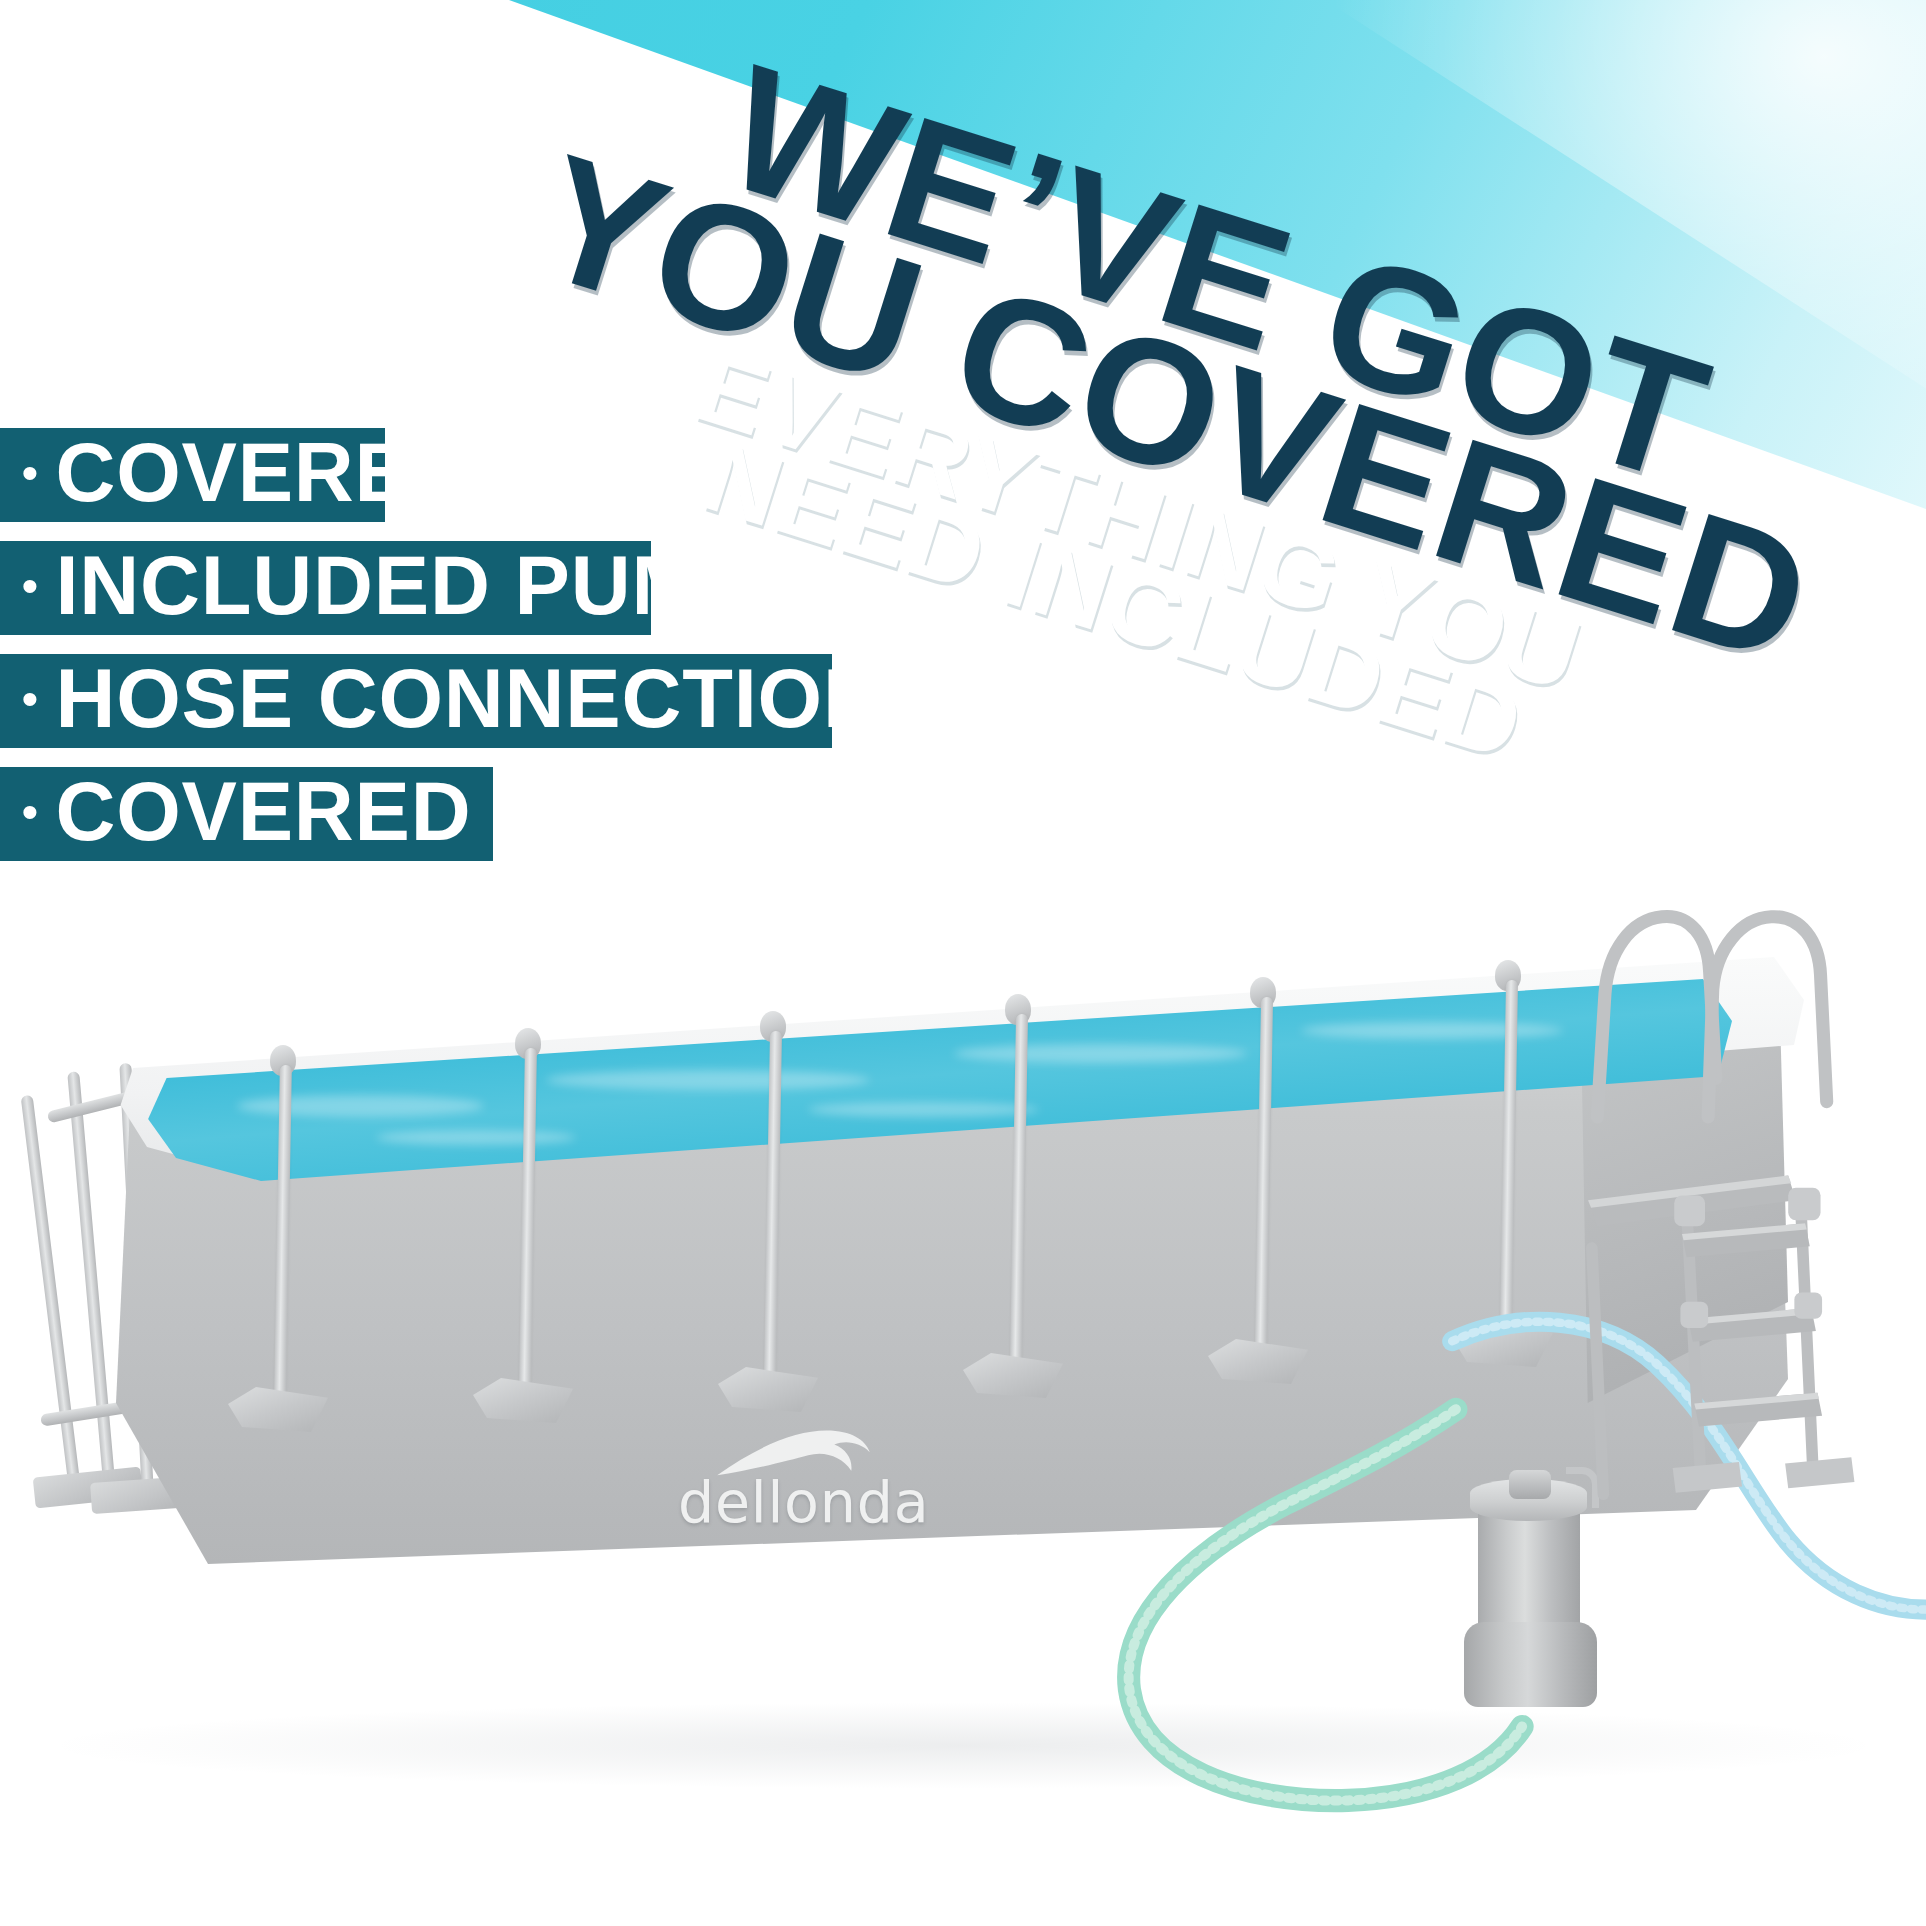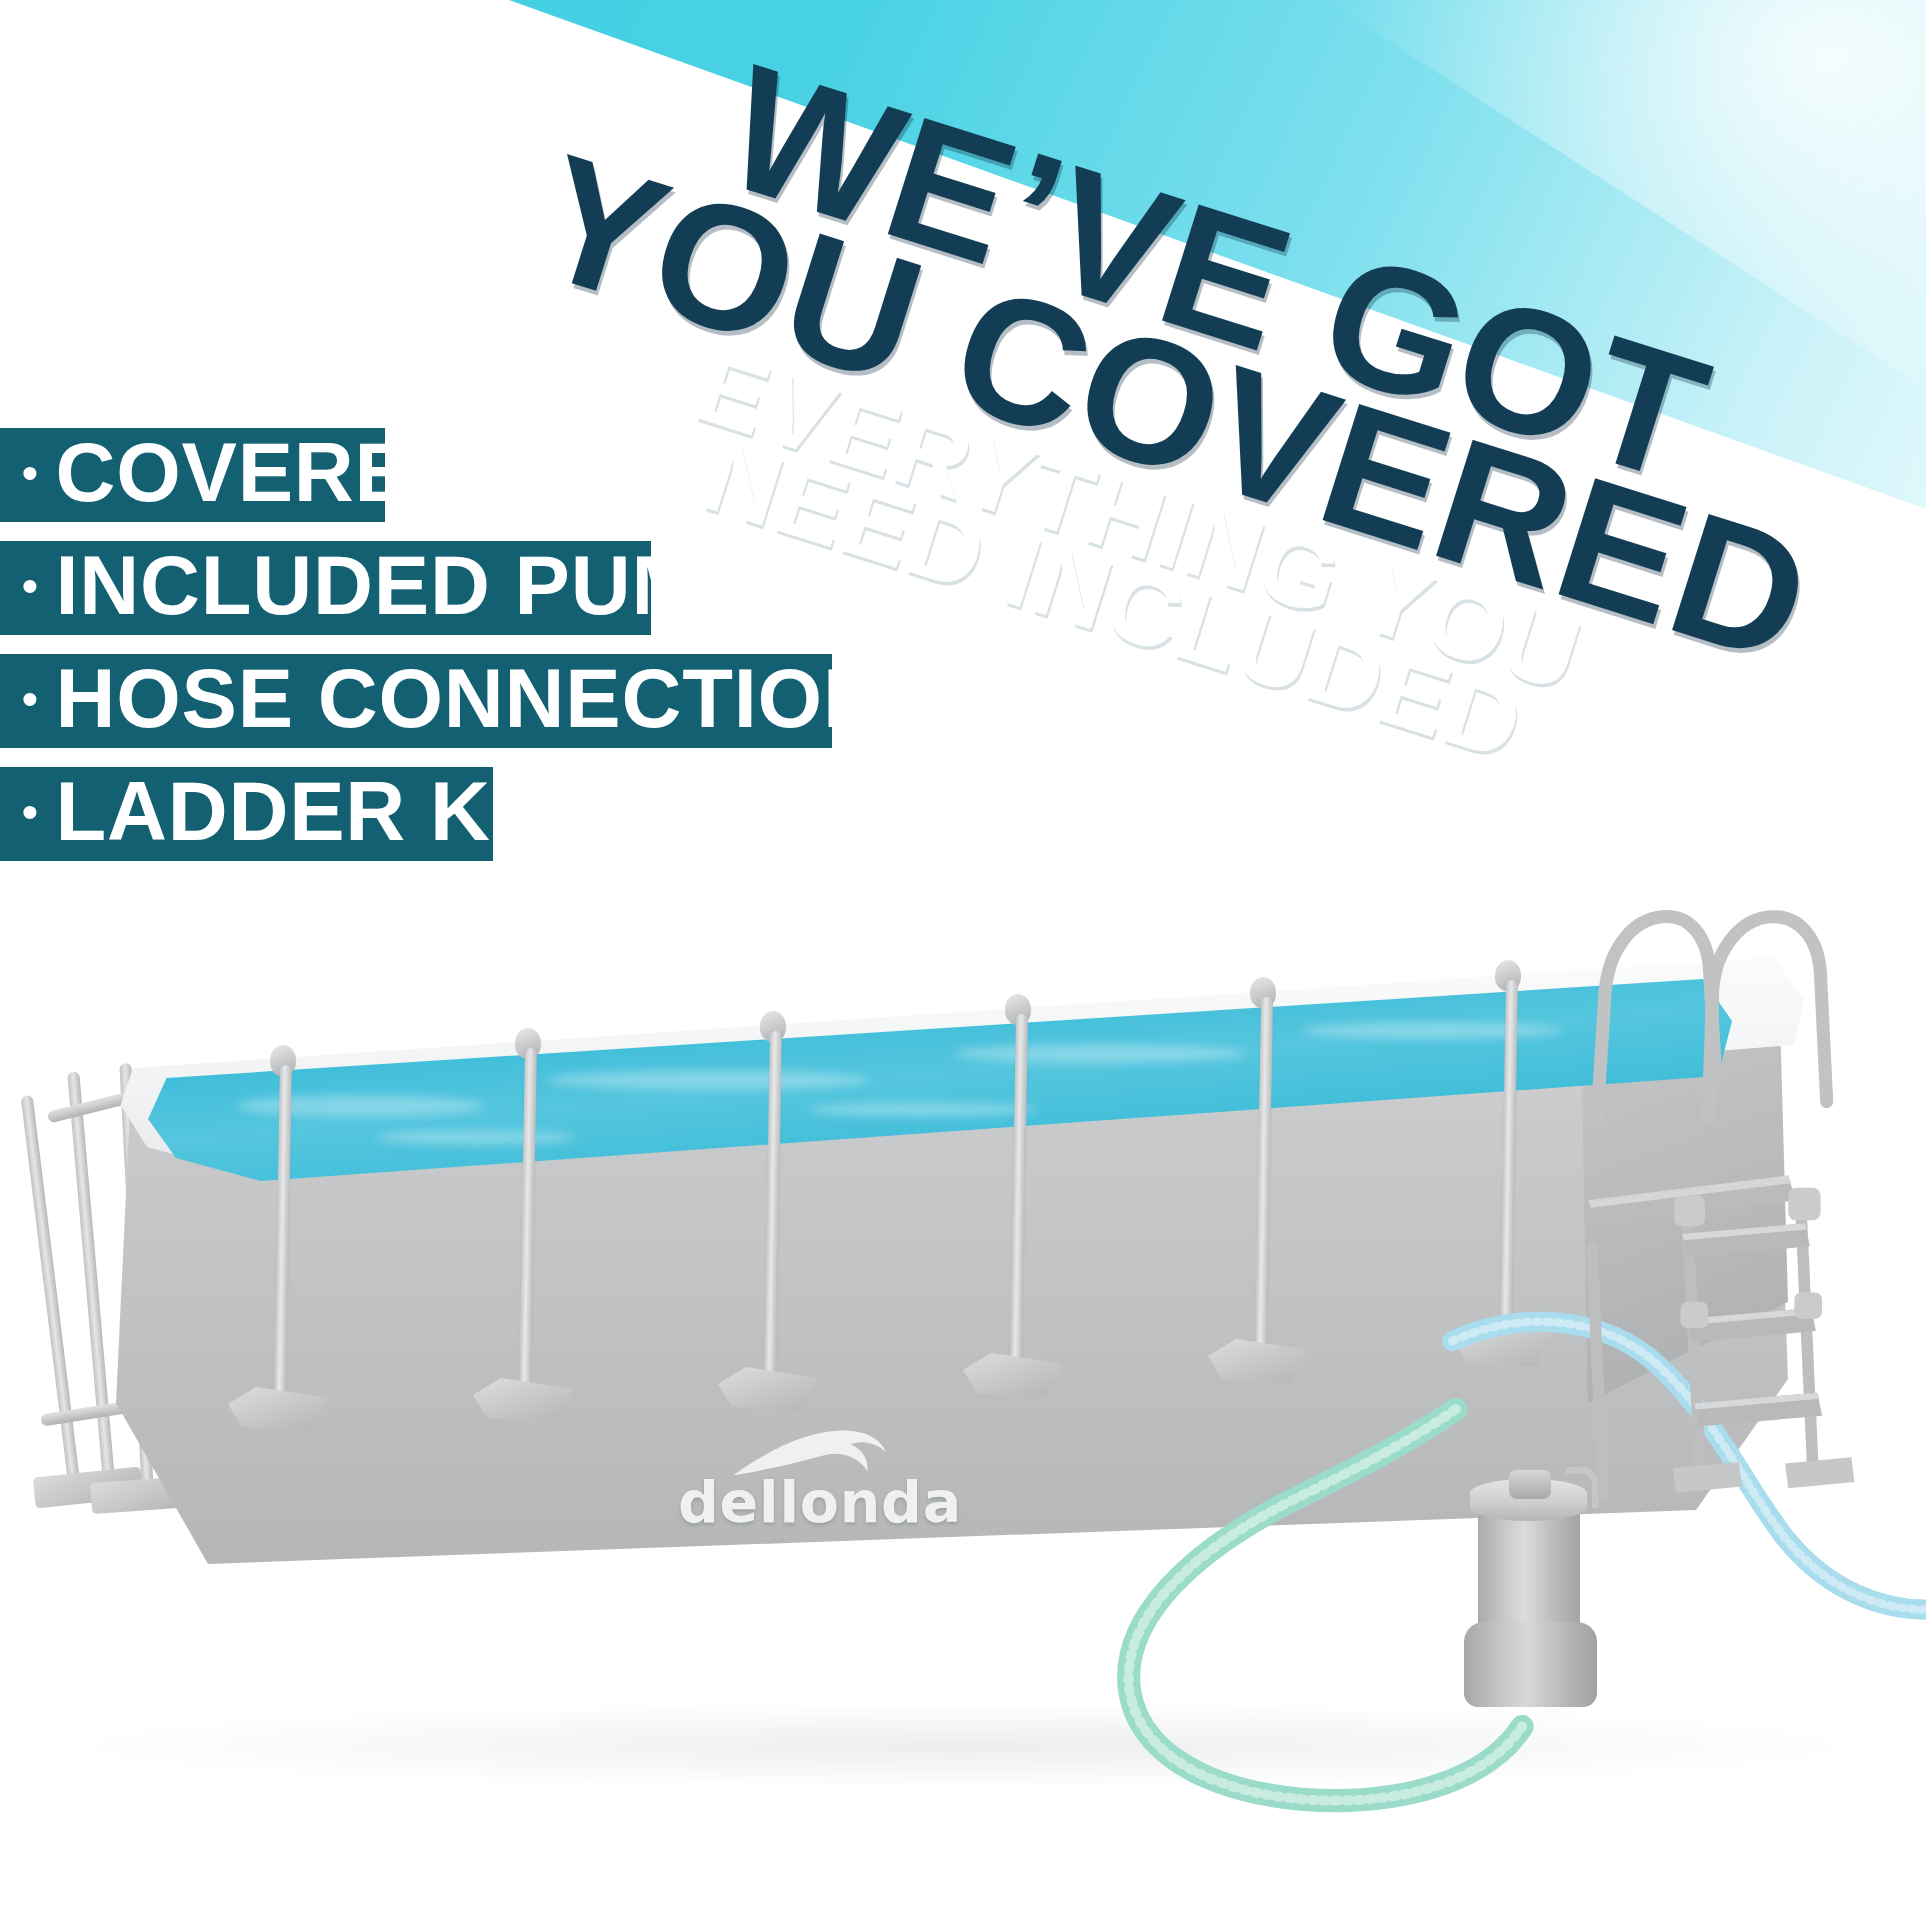--- a/index.html
+++ b/index.html
@@ -222,21 +222,21 @@
     position: absolute;
     left: 678px; top: 1426px;
     z-index: 5;
     text-align: center;
     opacity: 0.92;
   }
   .brand-wave { display: block; margin: 0 auto -14px auto; }
   .brand-name {
     color: #f4f5f5;
     font-size: 57px;
-    font-weight: 700;
+    font-weight: 400;
     letter-spacing: 0.8px;
     font-family: "DejaVu Sans", sans-serif;
     text-shadow: 0 1.5px 3.9px rgba(90,95,100,0.35);
   }
 
   
   .pump {
     position: absolute;
     z-index: 6;
     left: 1464px; top: 1456px;
@@ -318,21 +318,21 @@
     <div class="feat-row">
       <div class="feat-bar" style="width:832px;">
         <span class="feat-dot">•</span>
         <span class="feat-label">HOSE CONNECTIONS</span>
       </div>
     </div>
 
     <div class="feat-row">
       <div class="feat-bar" style="width:493px;">
         <span class="feat-dot">•</span>
-        <span class="feat-label">LADDER KIT</span>
+        <span class="feat-label">COVERED KIT</span>
       </div>
     </div>
 
   </div>
 
   <div class="pool-scene">
 
     <div>
       <div class="legA" style="left:45px; top:231px; height:401px; transform:rotate(-7deg);"></div>
       <div class="legA" style="left:86px; top:208px; height:432px; transform:rotate(-5deg);"></div>

